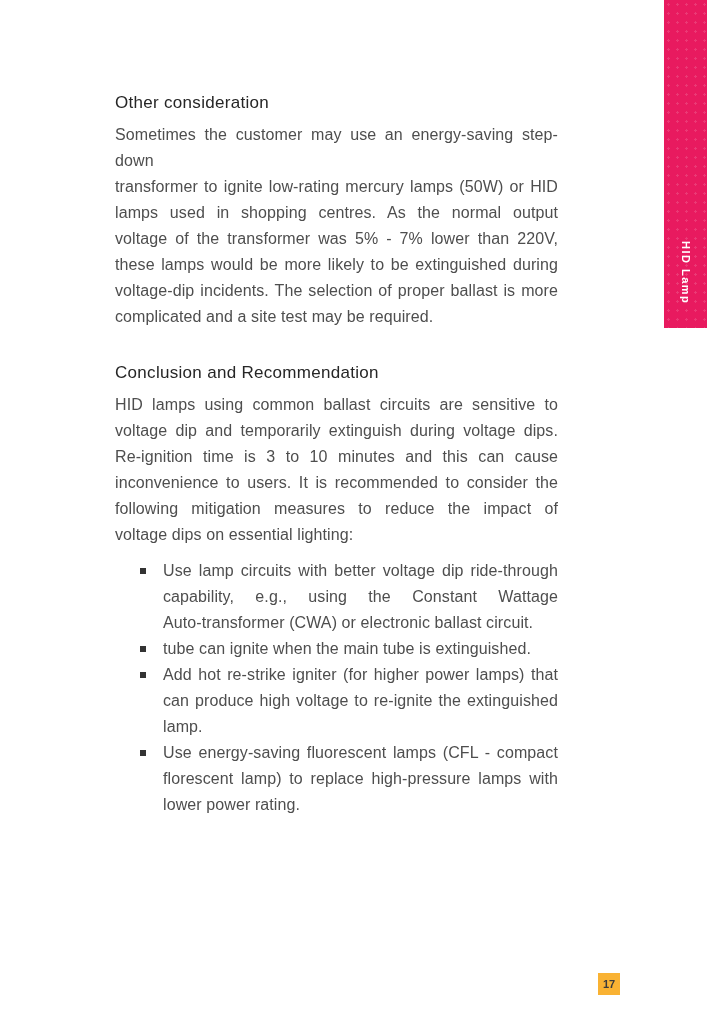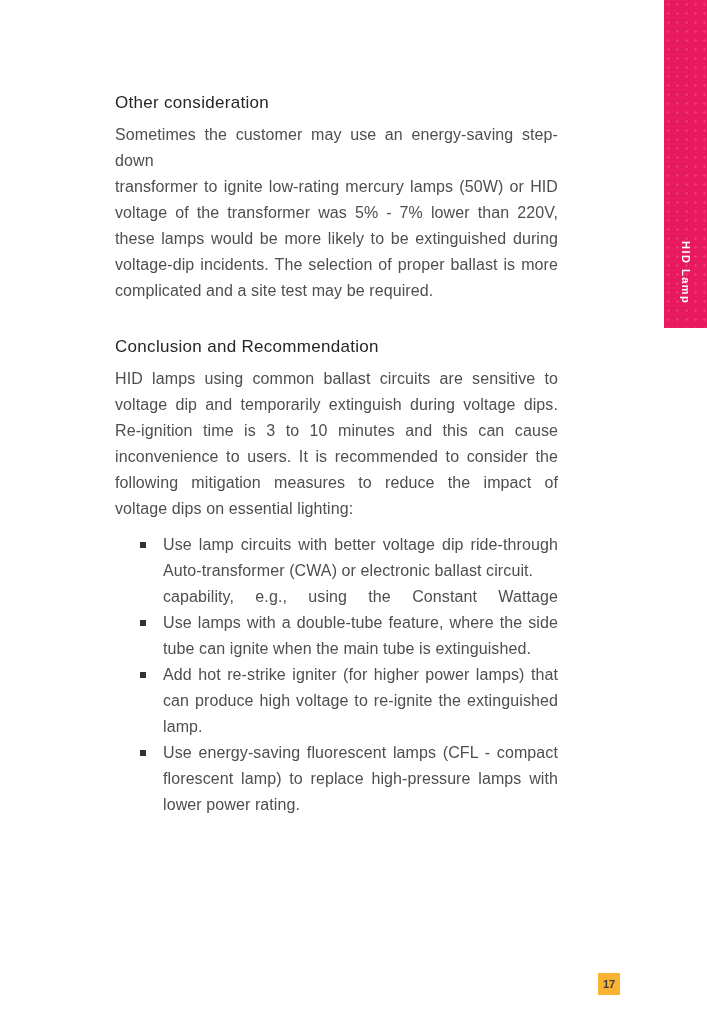--- a/index.html
+++ b/index.html
@@ -106,20 +106,21 @@
     <span class="tab-label" style="color: rgb(255, 255, 255);">HID Lamp</span>
   </div>
 
   <main class="content">
 
     <section class="section-other">
       <h2 class="heading">Other consideration</h2>
       <div class="para">
           <div class="line">Sometimes the customer may use an energy-saving step-down</div>
           <div class="line">transformer to ignite low-rating mercury lamps (50W) or HID</div>
+          <div class="line">lamps used in shopping centres. As the normal output</div>
           <div class="line">voltage of the transformer was 5% - 7% lower than 220V,</div>
           <div class="line">these lamps would be more likely to be extinguished during</div>
           <div class="line">voltage-dip incidents. The selection of proper ballast is more</div>
           <div class="line last">complicated and a site test may be required.</div>
         </div>
     </section>
 
     <section class="section-conclusion">
       <h2 class="heading">Conclusion and Recommendation</h2>
       <div class="para">
@@ -128,28 +129,27 @@
           <div class="line">Re-ignition time is 3 to 10 minutes and this can cause</div>
           <div class="line">inconvenience to users. It is recommended to consider the</div>
           <div class="line">following mitigation measures to reduce the impact of</div>
           <div class="line last">voltage dips on essential lighting:</div>
         </div>
       <ul class="bullets">
           <li class="bullet">
             <span class="bullet-marker"></span>
             <div>
               <div class="line">Use lamp circuits with better voltage dip ride-through</div>
+              <div class="line">capability, e.g., using the Constant Wattage</div>
               <div class="line last">Auto-transformer (CWA) or electronic ballast circuit.</div>
-              <div class="line">capability, e.g., using the Constant Wattage</div>
             </div>
           </li>
           <li class="bullet">
             <span class="bullet-marker"></span>
             <div>
-              <div class="line">Use lamps with a double-tube feature, where the side</div>
               <div class="line last">tube can ignite when the main tube is extinguished.</div>
             </div>
           </li>
           <li class="bullet">
             <span class="bullet-marker"></span>
             <div>
               <div class="line">Add hot re-strike igniter (for higher power lamps) that</div>
               <div class="line">can produce high voltage to re-ignite the extinguished</div>
               <div class="line last">lamp.</div>
             </div>

